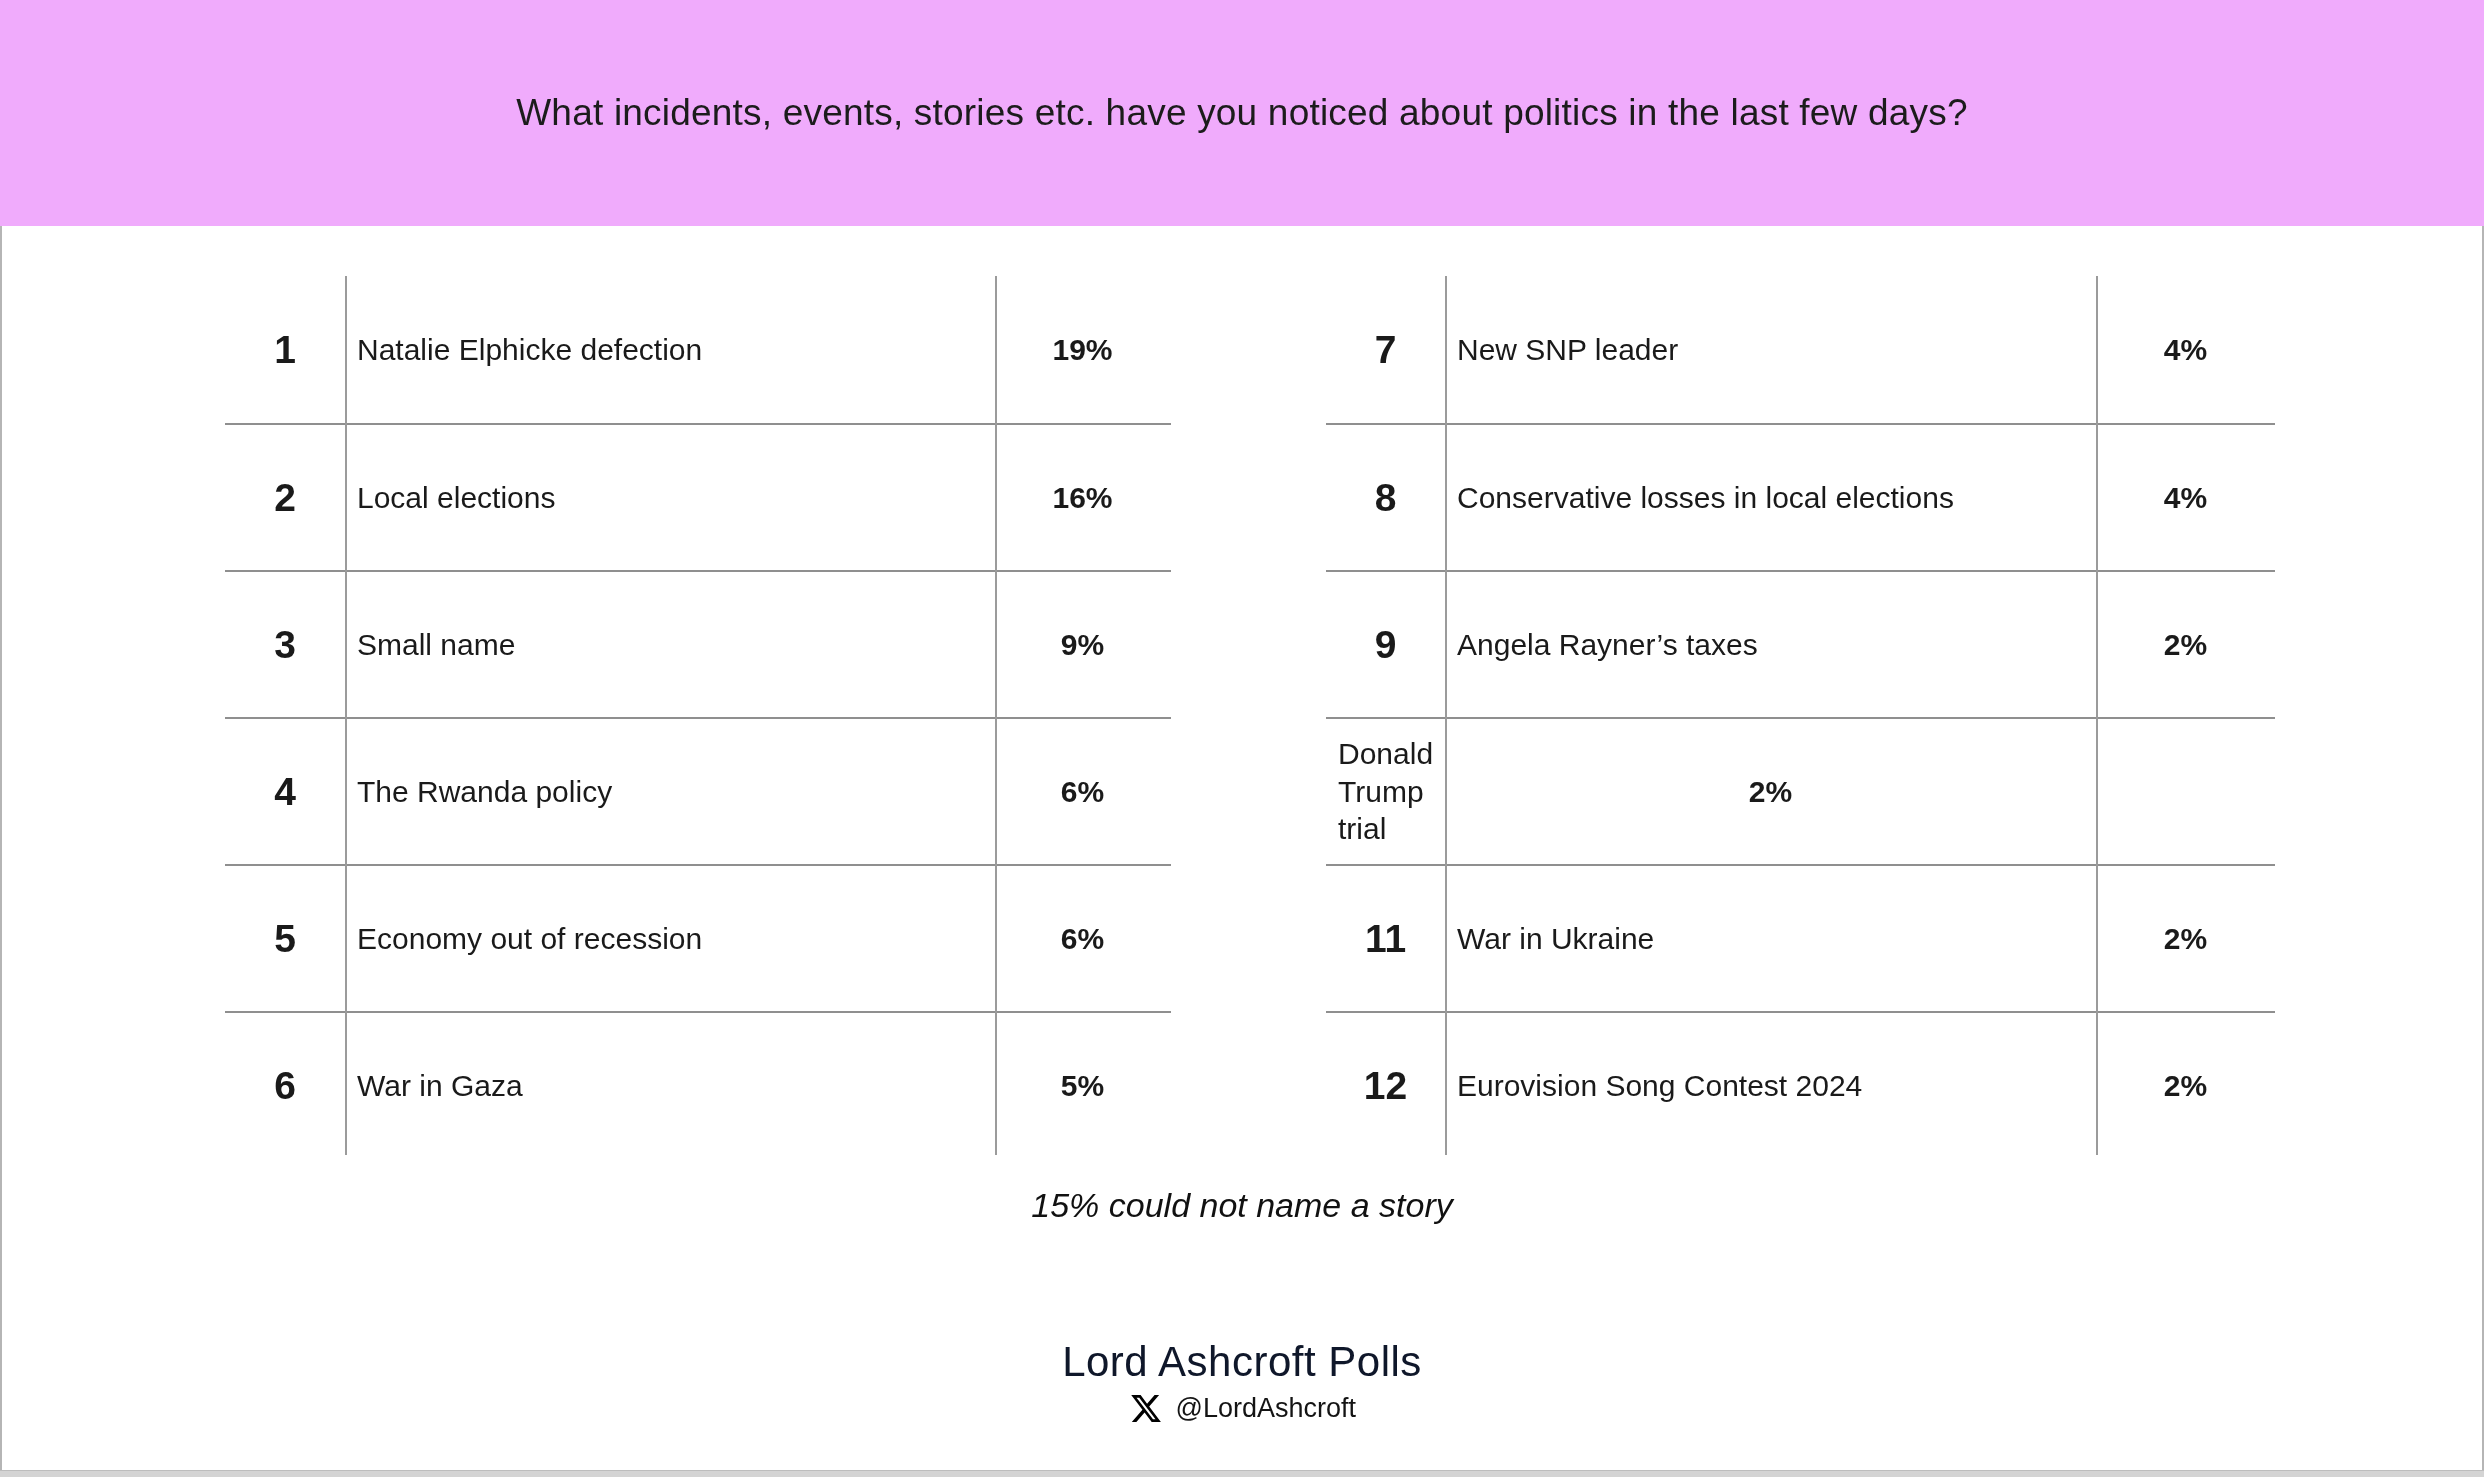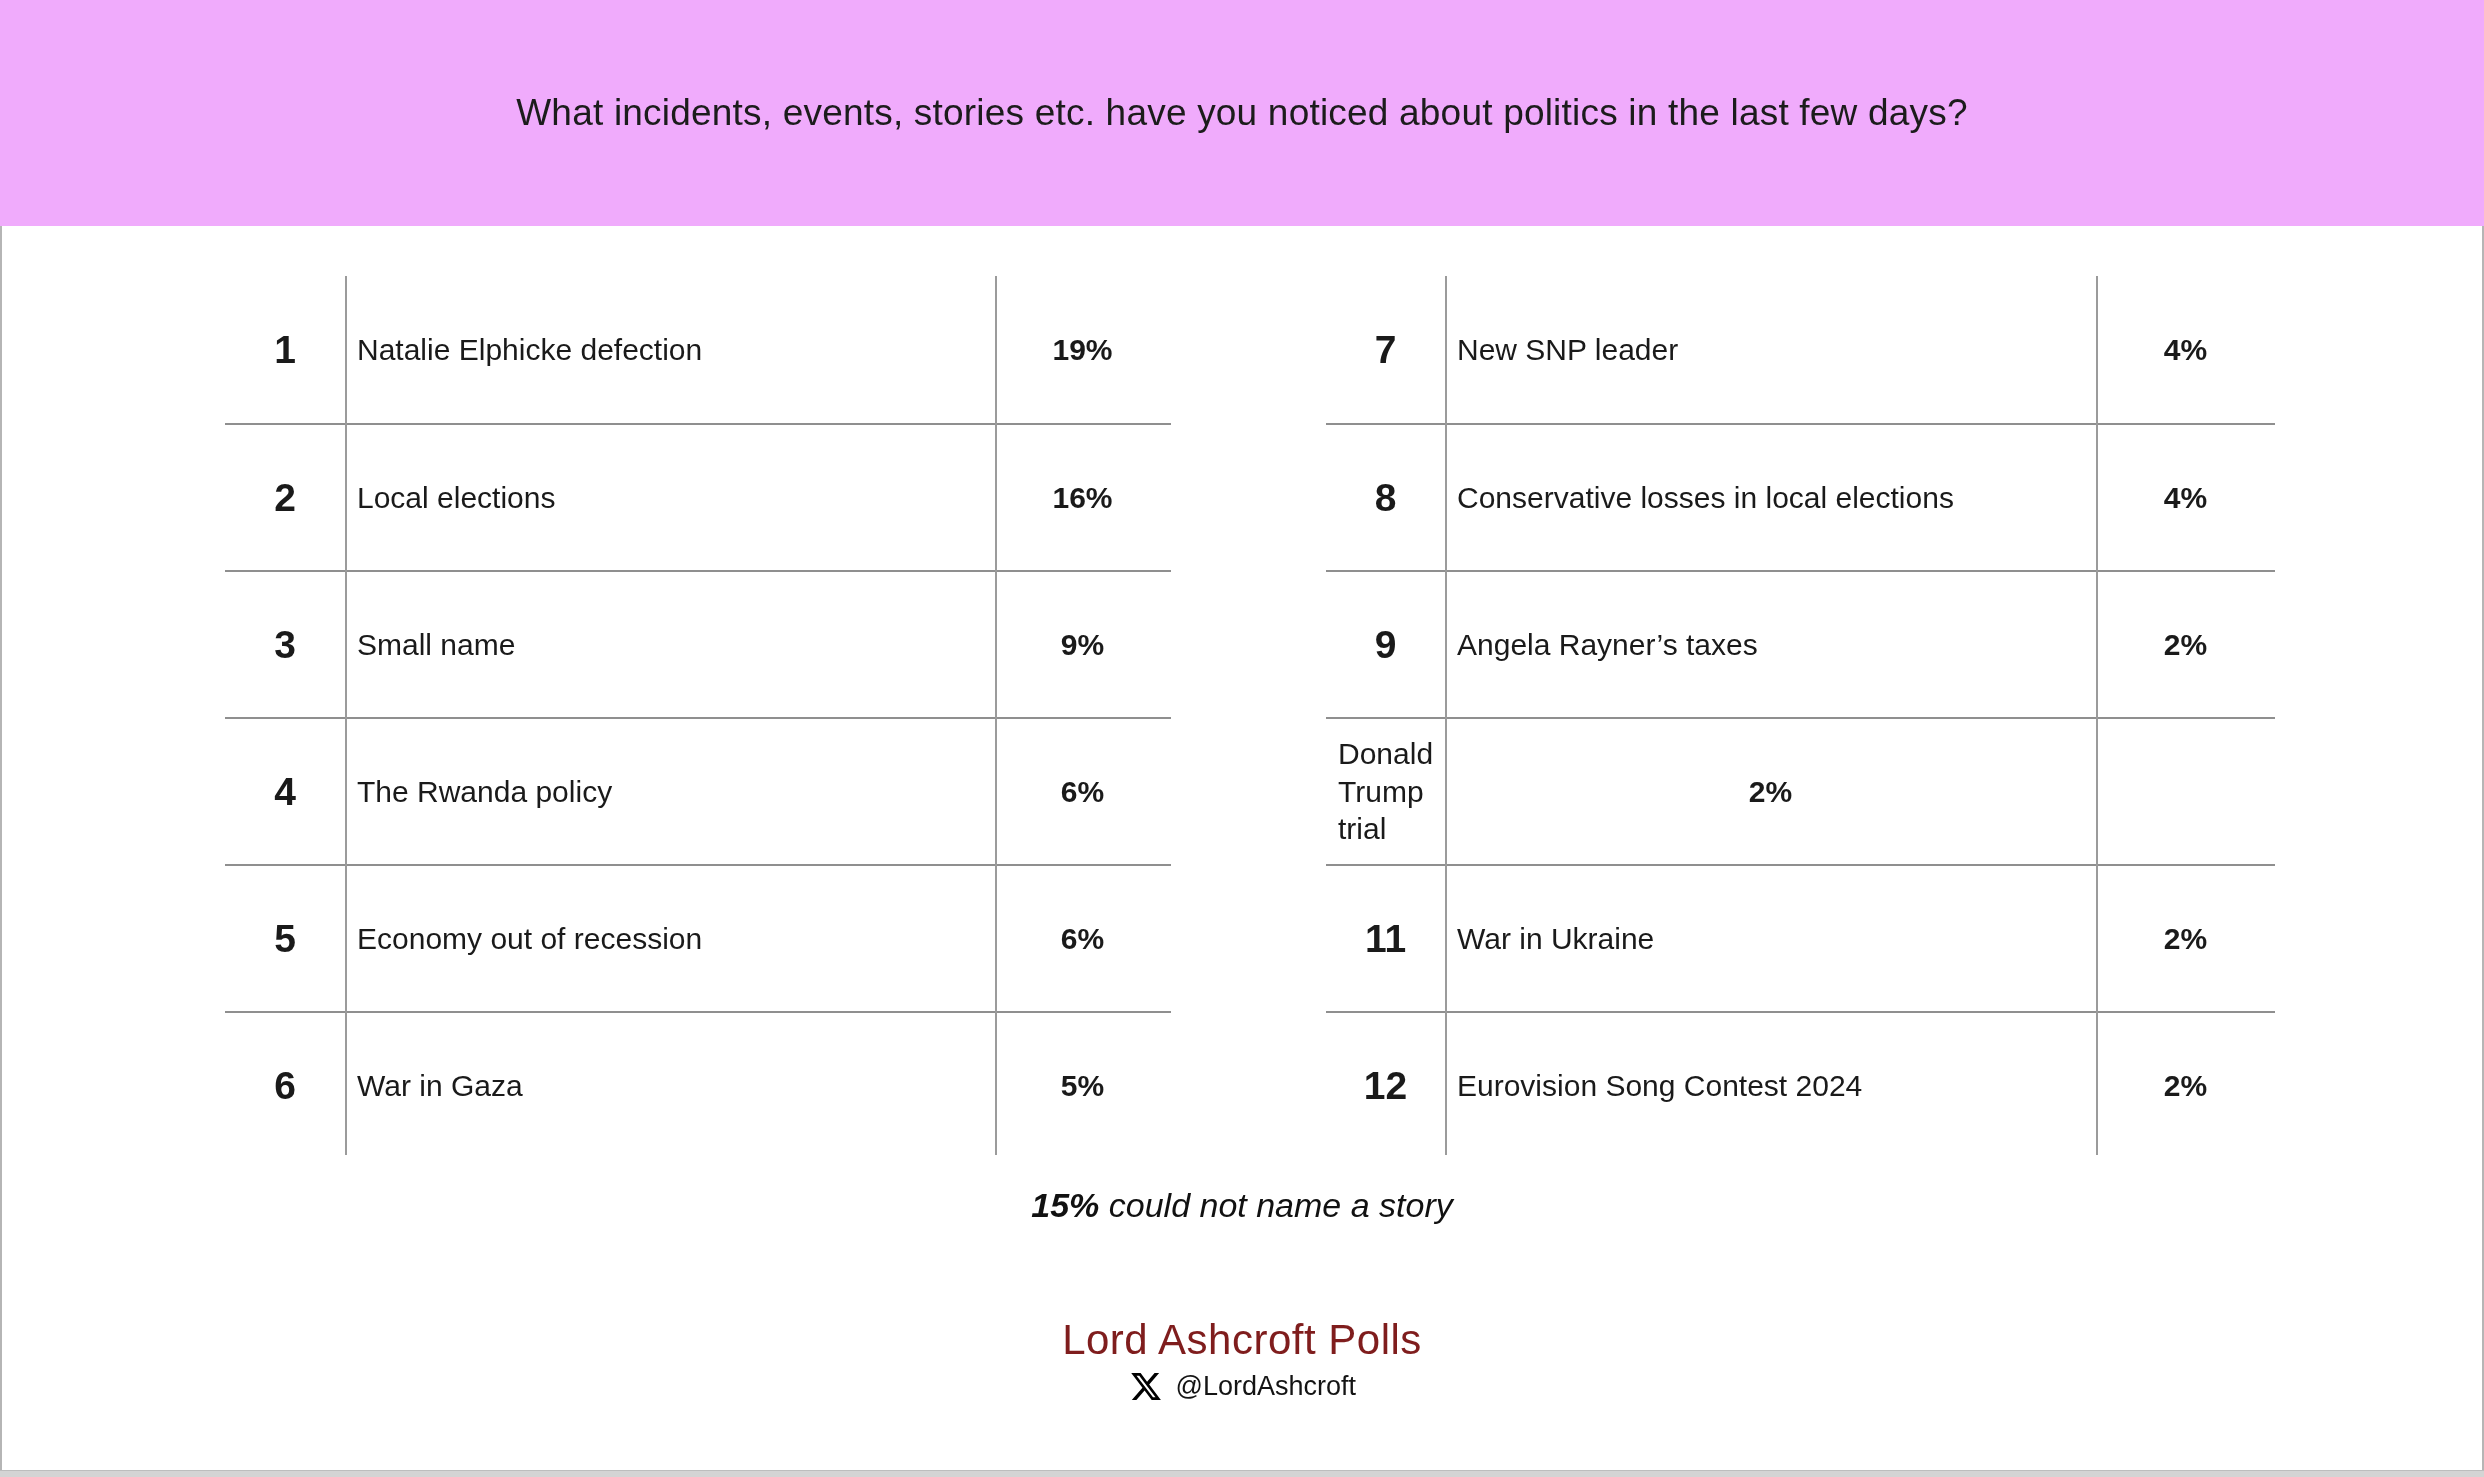--- a/index.html
+++ b/index.html
@@ -111,32 +111,33 @@
   
   .footnote {
     position: absolute;
     left: 0; top: 1186px;
     width: 100%;
     text-align: center;
     font-style: italic;
     font-size: 34px;
     color: #111111;
   }
-  .footnote .fn-bold { font-weight: 700; }
+  .footnote .fn-bold { font-weight: 400; }
   
   .brand {
     position: absolute;
     left: 0; top: 1316px;
     width: 100%;
     text-align: center;
   }
   .brand-name {
     font-size: 42px;
-    color: #7f1d1d;
+    color: #0f172a;
     letter-spacing: 0.5px;
+    margin-top: 22px;
   }
   .brand-handle-row {
     margin-top: 5.8px;
     display: flex;
     align-items: center;
     justify-content: center;
     gap: 11.6px;
   }
   .x-logo {
     width: 36px;

